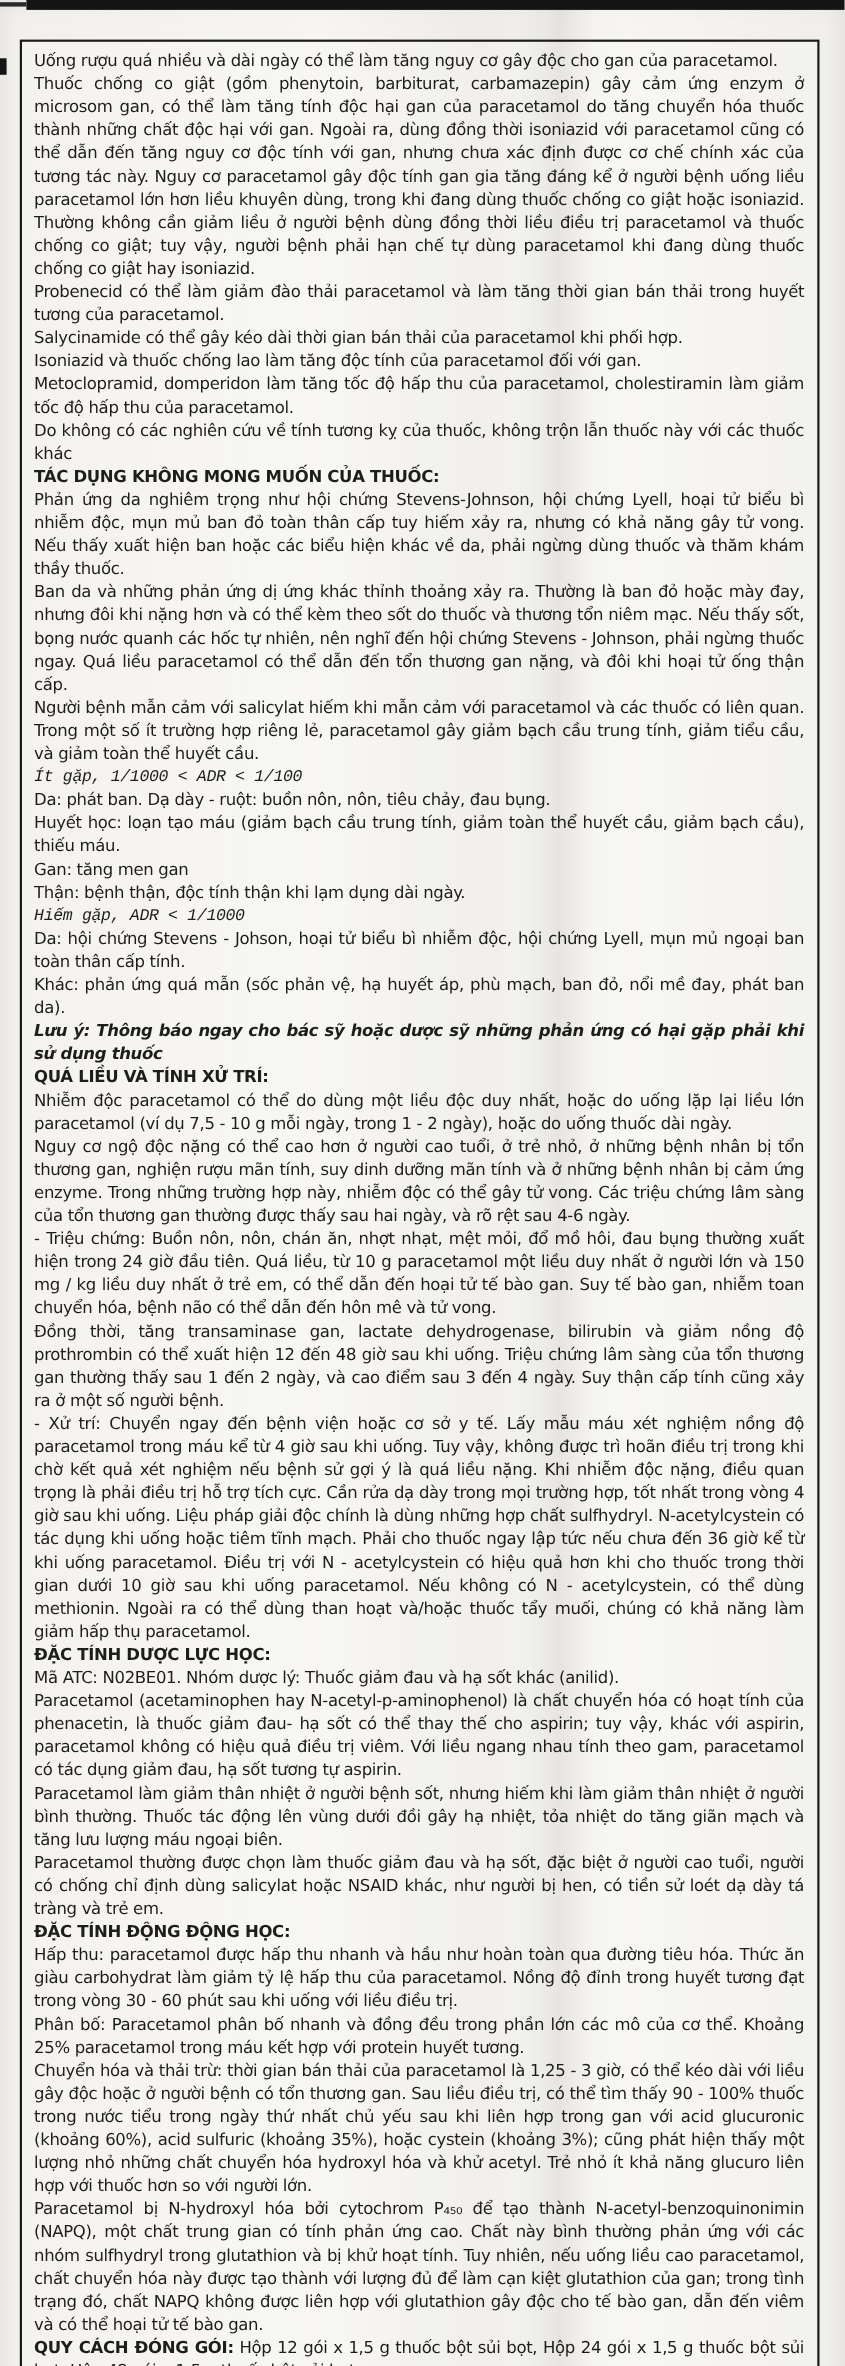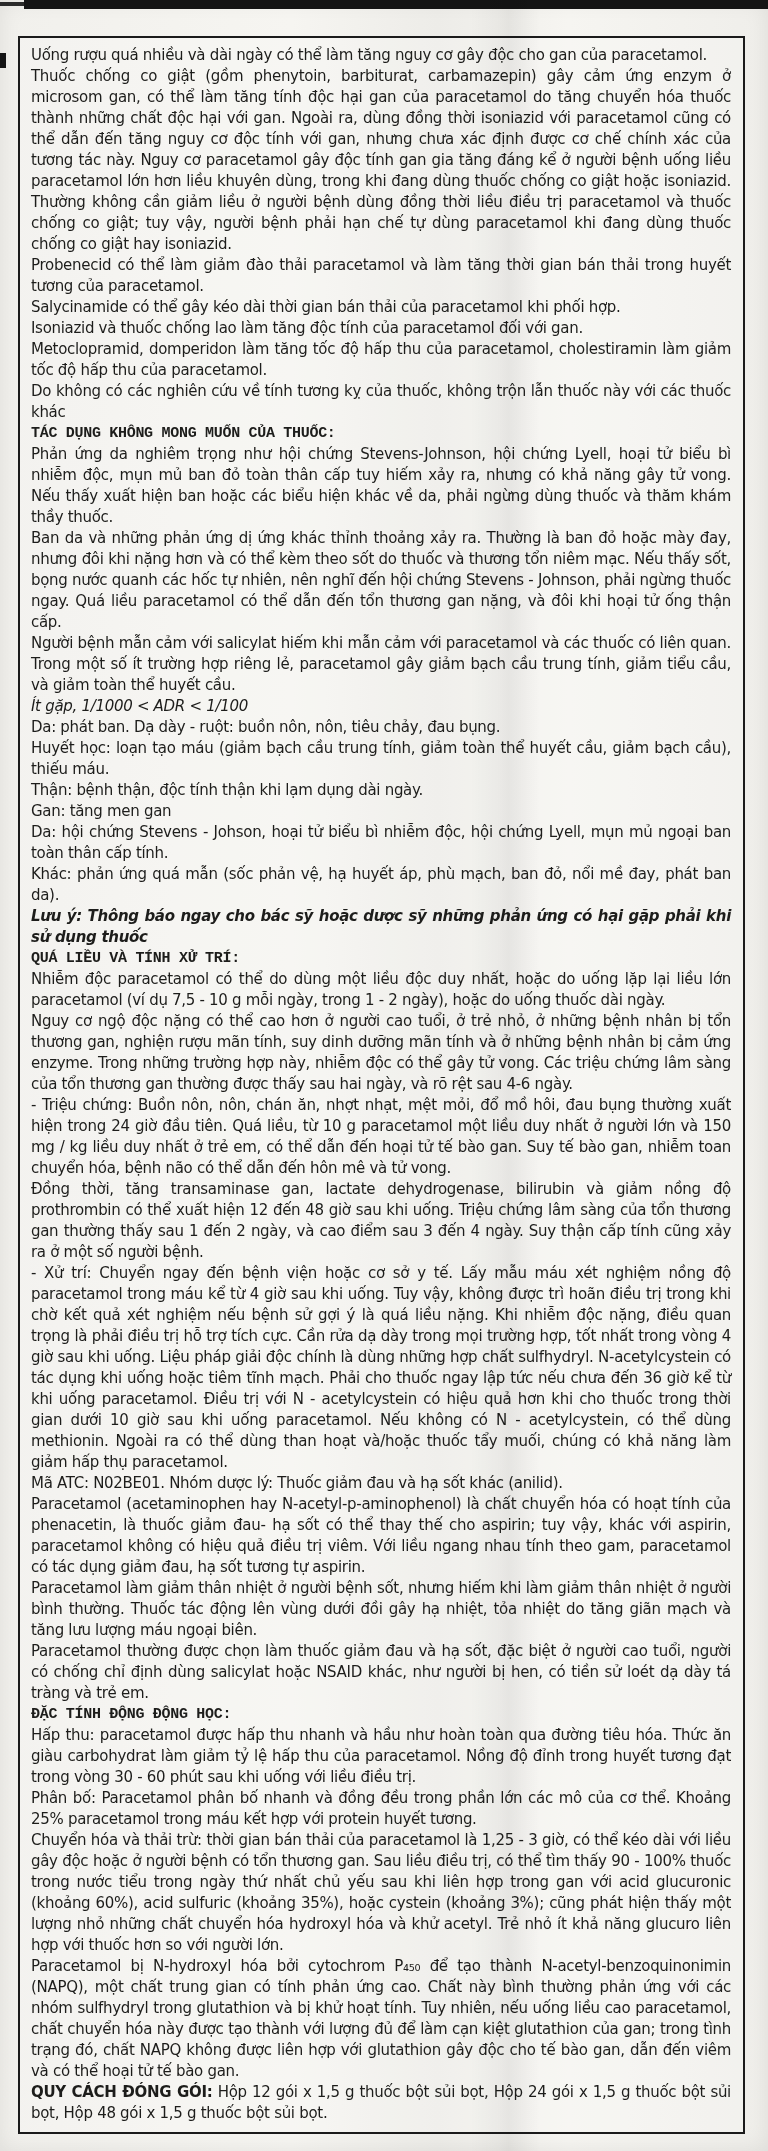--- a/index.html
+++ b/index.html
@@ -27,22 +27,22 @@
     padding:7px 12px 8px 11px;
     background:rgba(255,255,255,0.18);
   }
   .content-box p {
     margin:0;
     font-size:15px;
     line-height:21px;
     letter-spacing:-0.3px;
     text-align:justify;
   }
-  .h { font-weight:bold; text-align:right;font-family:Liberation Mono, monospace; }
-  .it { font-style:italic; }
+  .h { font-weight:bold; text-align:right; }
+  .it { font-style:italic;font-family:Liberation Mono, monospace; }
   .note { font-weight:bold; font-style:italic; }
   .b { font-weight:bold;margin-top:47px; }
   .crease {
     position:absolute; top:0; bottom:0; left:470px; width:70px;
     background:linear-gradient(90deg,rgba(0,0,0,0) 0%,rgba(0,0,0,0.035) 40%,rgba(0,0,0,0.06) 55%,rgba(0,0,0,0) 100%);
     pointer-events:none;
   }
 </style>
 </head>
 <body>
@@ -65,37 +65,39 @@
     </div>
 
     <div>
       <p class="h">TÁC DỤNG KHÔNG MONG MUỐN CỦA THUỐC:</p>
       <p>Phản ứng da nghiêm trọng như hội chứng Stevens-Johnson, hội chứng Lyell, hoại tử biểu bì nhiễm độc, mụn mủ ban đỏ toàn thân cấp tuy hiếm xảy ra, nhưng có khả năng gây tử vong. Nếu thấy xuất hiện ban hoặc các biểu hiện khác về da, phải ngừng dùng thuốc và thăm khám thầy thuốc.</p>
       <p>Ban da và những phản ứng dị ứng khác thỉnh thoảng xảy ra. Thường là ban đỏ hoặc mày đay, nhưng đôi khi nặng hơn và có thể kèm theo sốt do thuốc và thương tổn niêm mạc. Nếu thấy sốt,  bọng nước quanh các hốc tự nhiên, nên nghĩ  đến hội chứng Stevens - Johnson, phải ngừng thuốc ngay. Quá liều paracetamol có thể dẫn đến tổn thương gan nặng, và đôi khi hoại tử ống thận cấp.</p>
       <p>Người bệnh mẫn cảm với salicylat hiếm khi mẫn cảm với paracetamol và các thuốc có liên quan. Trong một số ít trường hợp riêng lẻ, paracetamol gây giảm bạch cầu trung tính, giảm tiểu cầu, và giảm toàn thể huyết cầu.</p>
       <p class="it">Ít gặp, 1/1000 &lt; ADR &lt; 1/100</p>
       <p>Da: phát ban. Dạ dày - ruột: buồn nôn, nôn, tiêu chảy, đau bụng.</p>
       <p>Huyết học: loạn tạo máu (giảm bạch cầu trung tính, giảm toàn thể huyết cầu, giảm bạch cầu), thiếu máu.</p>
+      <p>Gan: tăng men gan</p>
       <p>Thận: bệnh thận, độc tính thận khi lạm dụng dài ngày.</p>
-      <p>Gan: tăng men gan</p>
+      <p class="it">Hiếm gặp, ADR &lt; 1/1000</p>
       <p>Da: hội chứng Stevens - Johson, hoại tử biểu bì nhiễm độc, hội chứng Lyell, mụn mủ ngoại ban toàn thân cấp tính.</p>
       <p>Khác: phản ứng quá mẫn (sốc phản vệ, hạ huyết áp, phù mạch, ban đỏ, nổi mề đay, phát ban da).</p>
       <p class="note">Lưu ý: Thông báo ngay cho bác sỹ hoặc dược sỹ những phản ứng có hại gặp phải khi sử dụng thuốc</p>
     </div>
 
     <div>
       <p class="h">QUÁ LIỀU VÀ TÍNH XỬ TRÍ:</p>
       <p>Nhiễm độc paracetamol có thể do dùng một liều độc duy nhất, hoặc do uống lặp lại liều lớn paracetamol (ví dụ 7,5 - 10 g mỗi ngày, trong 1 - 2 ngày), hoặc do uống thuốc dài ngày.</p>
       <p>Nguy cơ ngộ độc nặng có thể cao hơn ở người cao tuổi, ở trẻ nhỏ, ở những bệnh nhân bị tổn thương gan, nghiện rượu mãn tính, suy dinh dưỡng mãn tính và ở những bệnh nhân bị cảm ứng enzyme. Trong những trường hợp này, nhiễm độc có thể gây tử vong. Các triệu chứng lâm sàng của tổn thương gan thường được thấy sau hai ngày, và rõ rệt sau 4-6 ngày.</p>
       <p>- Triệu chứng: Buồn nôn, nôn, chán ăn, nhợt nhạt, mệt mỏi, đổ mồ hôi, đau bụng thường xuất hiện trong 24 giờ đầu tiên. Quá liều, từ 10 g paracetamol một liều duy nhất ở người lớn và 150 mg / kg liều duy nhất ở trẻ em, có thể dẫn đến hoại tử tế bào gan. Suy tế bào gan, nhiễm toan chuyển hóa, bệnh não có thể dẫn đến hôn mê và tử vong.</p>
       <p>Đồng thời, tăng transaminase gan, lactate dehydrogenase, bilirubin và giảm nồng độ prothrombin có thể xuất hiện 12 đến 48 giờ sau khi uống. Triệu chứng lâm sàng của tổn thương gan thường thấy sau 1 đến 2 ngày, và cao điểm sau 3 đến 4 ngày. Suy thận cấp tính cũng xảy ra ở một số người bệnh.</p>
       <p>- Xử trí: Chuyển ngay đến bệnh viện hoặc cơ sở y tế. Lấy mẫu máu xét nghiệm nồng độ paracetamol trong máu kể từ 4 giờ sau khi uống. Tuy vậy, không được trì hoãn điều trị trong khi chờ kết quả xét nghiệm nếu bệnh sử gợi ý là quá liều nặng. Khi nhiễm độc nặng, điều quan trọng là phải điều trị hỗ trợ tích cực. Cần rửa dạ dày trong mọi trường hợp, tốt nhất trong vòng 4 giờ sau khi uống. Liệu pháp giải độc chính là dùng những hợp chất sulfhydryl. N-acetylcystein có tác dụng khi uống hoặc tiêm tĩnh mạch. Phải cho thuốc ngay lập tức nếu chưa đến 36 giờ kể từ khi uống paracetamol. Điều trị với N - acetylcystein có hiệu quả hơn khi cho thuốc trong thời gian dưới 10 giờ sau khi uống paracetamol. Nếu không có N - acetylcystein, có thể dùng methionin. Ngoài ra có thể dùng than hoạt và/hoặc thuốc tẩy muối, chúng có khả năng làm giảm hấp thụ paracetamol.</p>
     </div>
 
     <div>
+      <p class="h">ĐẶC TÍNH DƯỢC LỰC HỌC:</p>
       <p>Mã ATC: N02BE01. Nhóm dược lý: Thuốc giảm đau và hạ sốt khác (anilid).</p>
       <p>Paracetamol (acetaminophen hay N-acetyl-p-aminophenol) là chất chuyển hóa có hoạt tính của phenacetin, là thuốc giảm đau- hạ sốt có thể thay thế cho aspirin; tuy vậy, khác với aspirin, paracetamol không có hiệu quả điều trị viêm. Với liều ngang nhau tính theo gam, paracetamol có tác dụng giảm đau, hạ sốt tương tự aspirin.</p>
       <p>Paracetamol làm giảm thân nhiệt ở người bệnh sốt, nhưng hiếm khi làm giảm thân nhiệt ở người bình thường. Thuốc tác động lên vùng dưới đồi gây hạ nhiệt, tỏa nhiệt do tăng giãn mạch và tăng lưu lượng máu ngoại biên.</p>
       <p>Paracetamol thường được chọn làm thuốc giảm đau và hạ sốt, đặc biệt ở người cao tuổi, người có chống chỉ định dùng salicylat hoặc NSAID khác, như người bị hen, có tiền sử loét dạ dày tá tràng và trẻ em.</p>
     </div>
 
     <div>
       <p class="h">ĐẶC TÍNH ĐỘNG ĐỘNG HỌC:</p>
       <p>Hấp thu: paracetamol được hấp thu nhanh và hầu như hoàn toàn qua đường tiêu hóa. Thức ăn giàu carbohydrat làm giảm tỷ lệ hấp thu của paracetamol. Nồng độ đỉnh trong huyết tương đạt trong vòng 30 - 60 phút sau khi uống với liều điều trị.</p>
       <p>Phân bố: Paracetamol phân bố nhanh và đồng đều trong phần lớn các mô của cơ thể. Khoảng 25% paracetamol trong máu kết hợp với protein huyết tương.</p>

